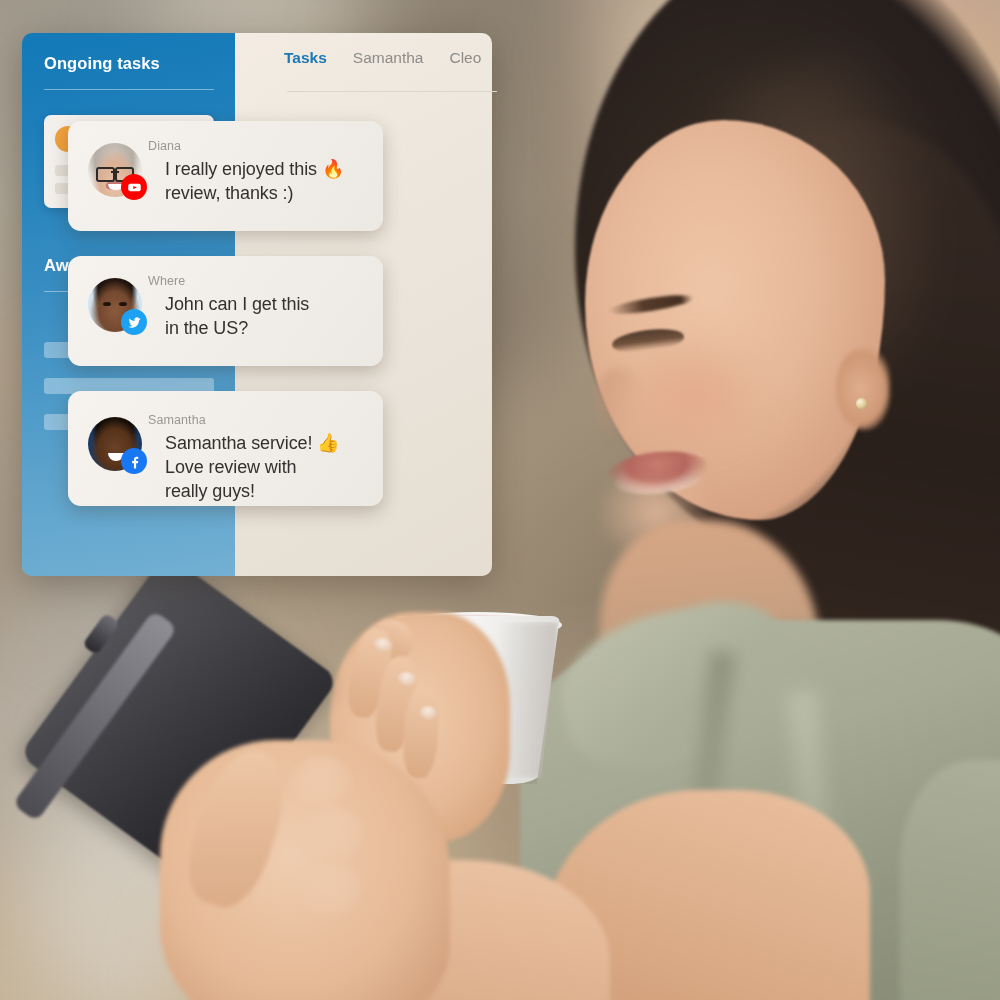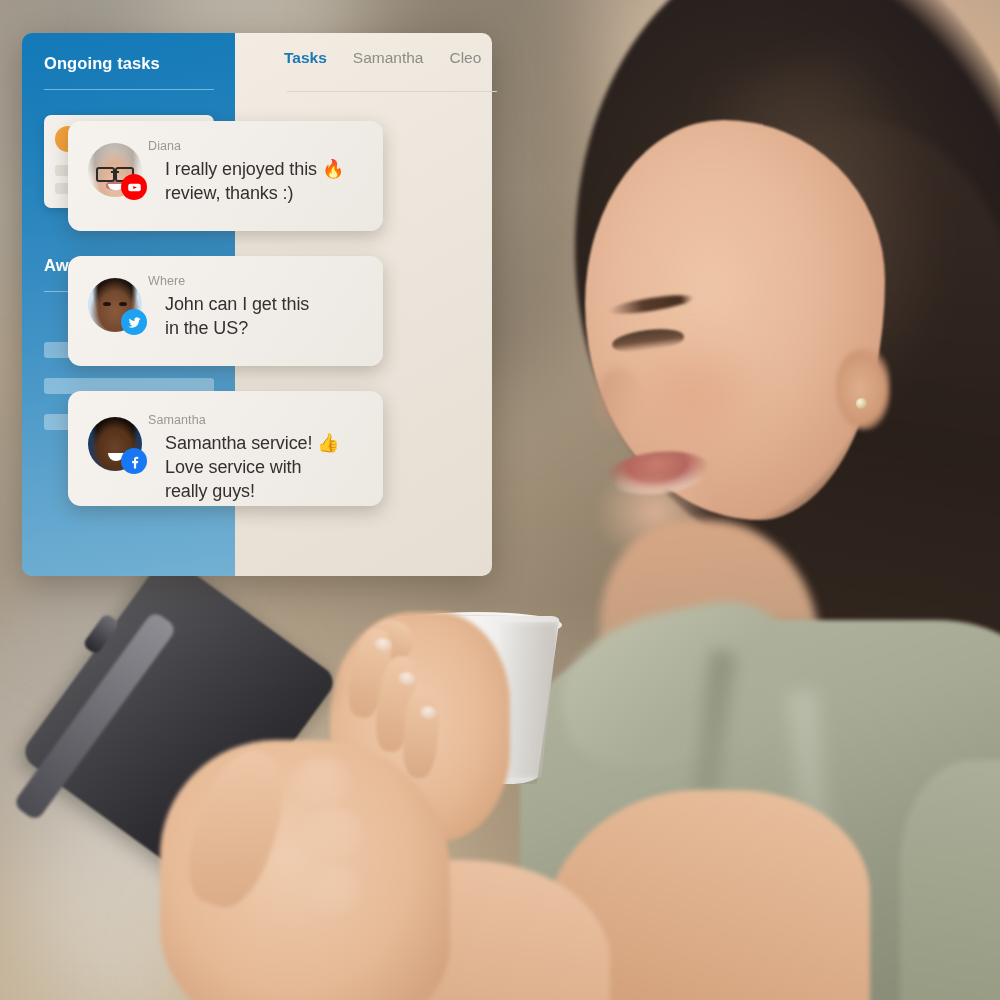--- a/index.html
+++ b/index.html
@@ -572,18 +572,18 @@
       <div class="badge badge-fb">
         <svg width="15" height="15" viewBox="0 0 24 24">
             <path fill="#fff" d="M14.6 23v-8.4h2.9l.4-3.3h-3.3V9.2c0-1 .3-1.6 1.7-1.6h1.8V4.6c-.3 0-1.4-.1-2.6-.1-2.6 0-4.4 1.6-4.4 4.5v2.3H8.2v3.3h2.9V23h3.5z"></path>
           </svg>
       </div>
     </div>
     <div class="msg-body">
       <div class="msg-author">Samantha</div>
       <div class="msg-text">
         <span>Samantha service! 👍</span><br>
-        <span>Love service with</span><br>
+        <span>Love review with</span><br>
         <span>really guys!</span>
       </div>
     </div>
   </div>
 </div>
 
 </body></html>

